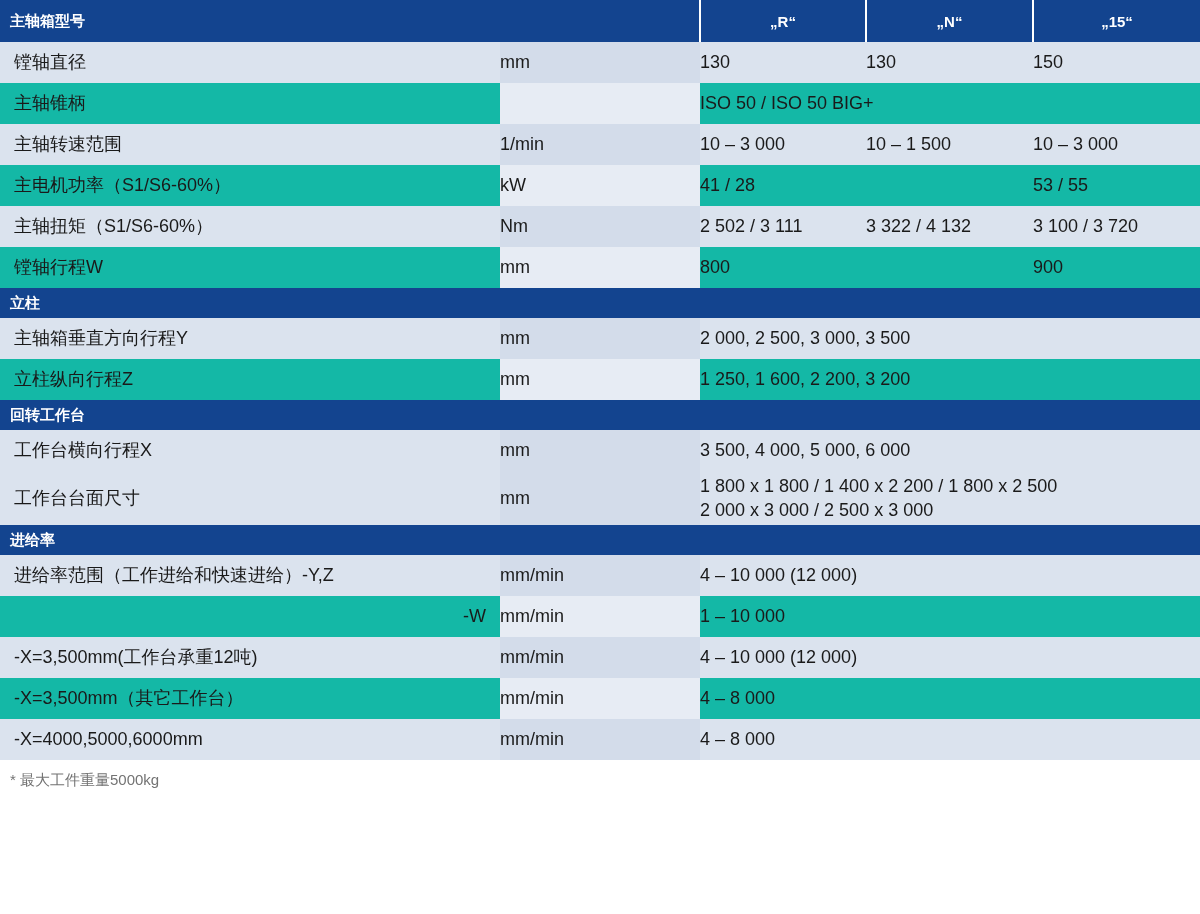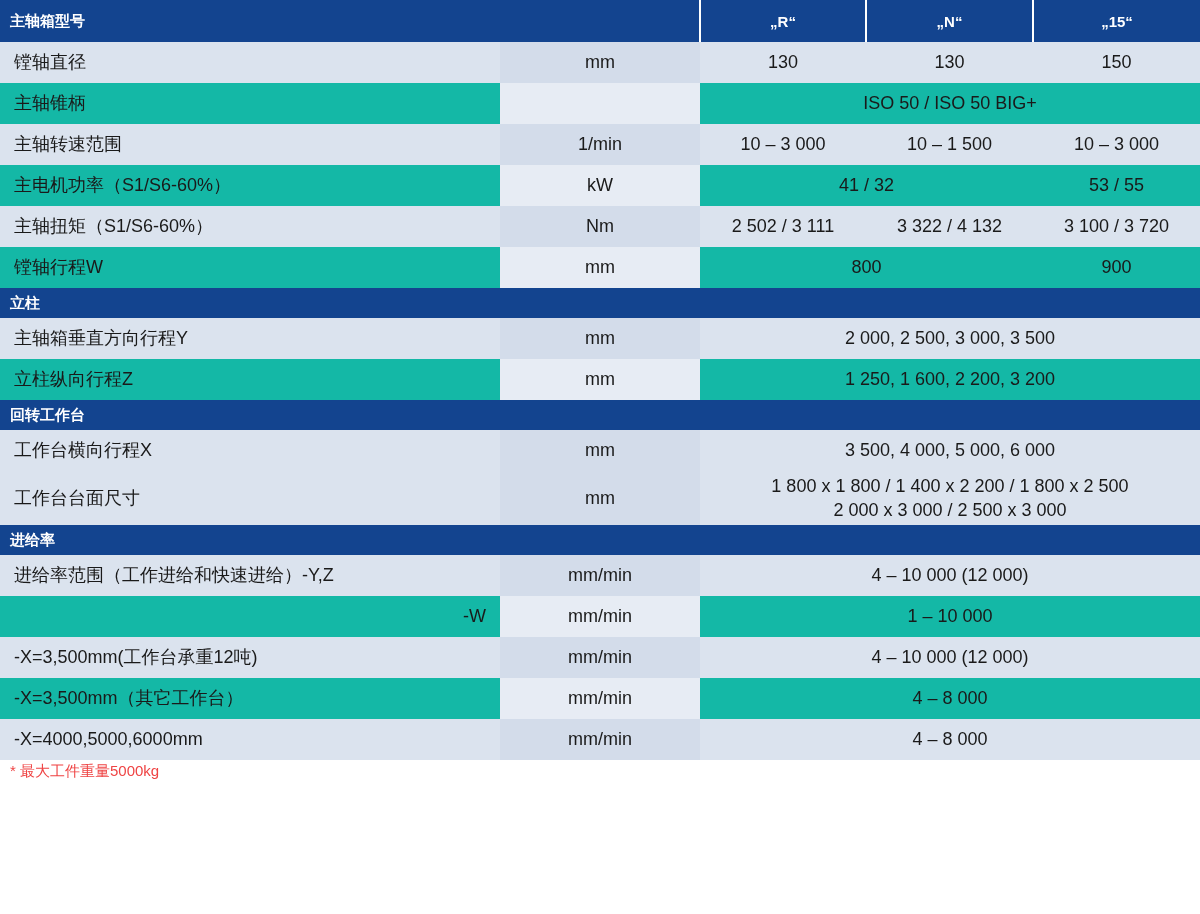--- a/index.html
+++ b/index.html
@@ -60,37 +60,37 @@
   }
   tr.data td {
     height: 41px;
     font-size: 18px;
   }
   tr.data.tall td {
     height: 54px;
   }
   tr.data td.unit,
   tr.data td.val {
-    text-align: center;
+    text-align: left;
   }
   
   tr.data.odd td { background: #dbe3ee; }
   tr.data.even td { background: #14b8a6; }
   tr.data.odd td.unit { background: #d3dcea; }
   tr.data.even td.unit { background: #e7ecf4; }
   tr.data td.val {
     line-height: 1.35;
   }
   .val-multi {
     white-space: pre-line;
   }
   .footnote {
-    padding: 2px 0 0 10px;
-    font-size: 15px;
-    color: #ef4444;
+    padding: 11px 0 0 10px;
+    font-size: 15px;
+    color: #737373;
   }
 </style>
 </head>
 <body>
 
 <table class="spec-table">
   <colgroup>
     <col class="c-label">
       <col class="c-unit">
       <col class="c-r">
@@ -122,21 +122,21 @@
     <tr class="data odd">
       <td class="label">主轴转速范围</td>
       <td class="unit">1/min</td>
       <td class="val">10 – 3 000</td>
       <td class="val">10 – 1 500</td>
       <td class="val">10 – 3 000</td>
     </tr>
     <tr class="data even">
       <td class="label">主电机功率（S1/S6-60%）</td>
       <td class="unit">kW</td>
-      <td class="val" colspan="2">41 / 32</td>
+      <td class="val" colspan="2">41 / 28</td>
       <td class="val">53 / 55</td>
     </tr>
     <tr class="data odd">
       <td class="label">主轴扭矩（S1/S6-60%）</td>
       <td class="unit">Nm</td>
       <td class="val">2 502 / 3 111</td>
       <td class="val">3 322 / 4 132</td>
       <td class="val">3 100 / 3 720</td>
     </tr>
     <tr class="data even">

